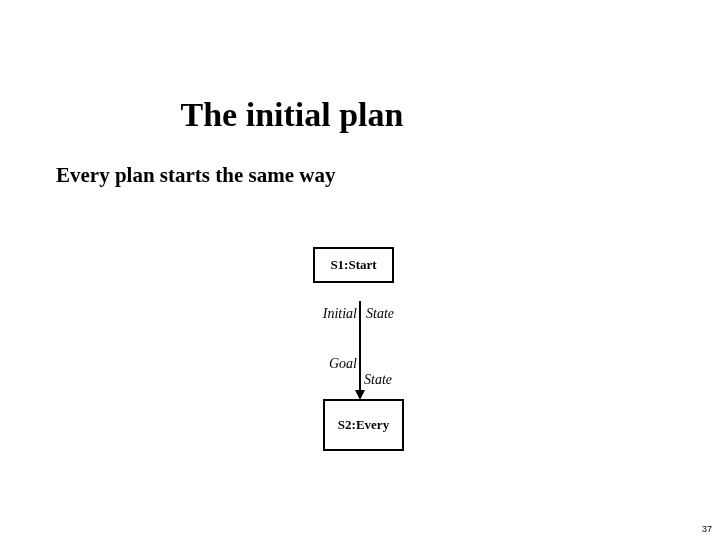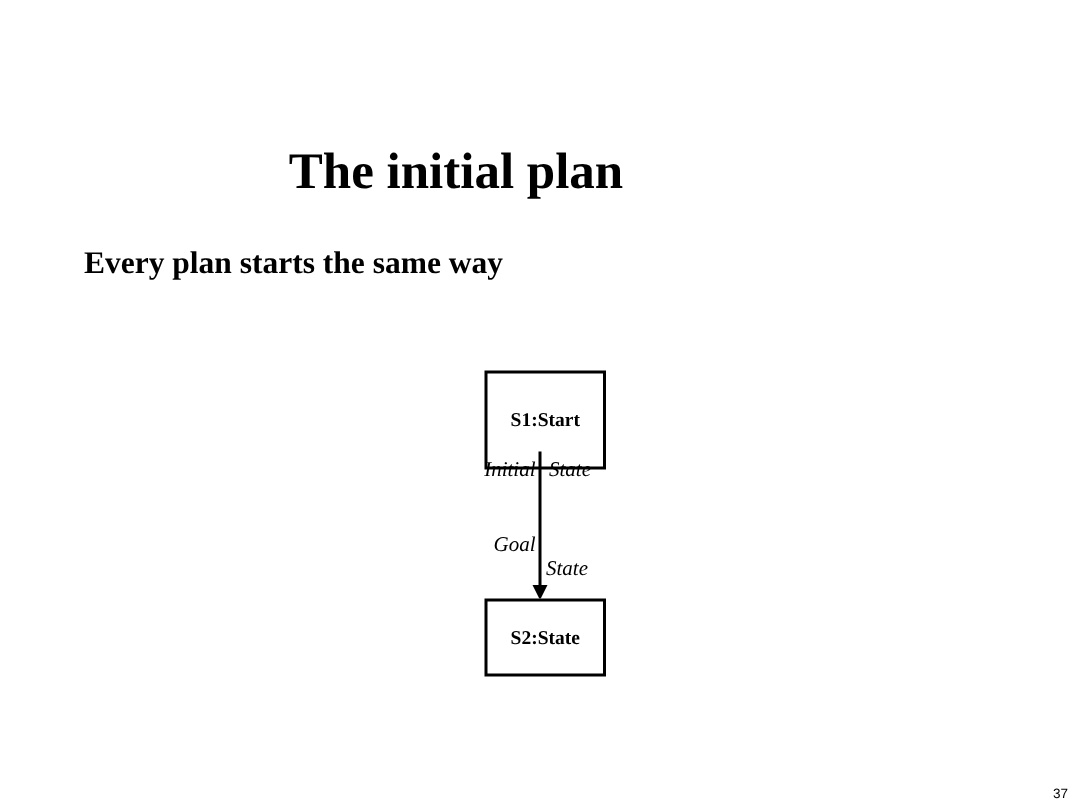--- a/index.html
+++ b/index.html
@@ -28,21 +28,20 @@
     position: absolute;
     left: 0;
     top: 72px;
     width: 584px;
     text-align: center;
     font-size: 34px;
     font-weight: bold;
     line-height: 40px;
     letter-spacing: 0px;
     white-space: nowrap;
-    margin-left: 12px;
   }
 
   
   .body-text {
     position: absolute;
     left: 56px;
     top: 162px;
     font-size: 21px;
     font-weight: bold;
     line-height: 26px;
@@ -66,24 +65,24 @@
     display: flex;
     align-items: center;
     justify-content: center;
     font-size: 13px;
     font-weight: bold;
     line-height: 14px;
     white-space: nowrap;
   }
 
   .node-start {
-    left: 23px;
+    left: 13px;
     top: 7px;
     width: 81px;
-    height: 66px;
+    height: 36px;
   }
 
   .node-finish {
     left: 23px;
     top: 159px;
     width: 81px;
     height: 52px;
   }
 
   
@@ -177,20 +176,20 @@
 
     <div class="edge-label label-initial">Initial</div>
 
     <div class="edge-label label-initial-state">State</div>
 
     <div class="edge-label label-goal">Goal</div>
 
     <div class="edge-label label-goal-state">State</div>
 
     <div class="node-box node-finish">
-      <span>S2:State</span>
+      <span>S2:Every</span>
     </div>
 
   </div>
 
   <div class="page-number">37</div>
 
 </div>
 
 </body></html>

